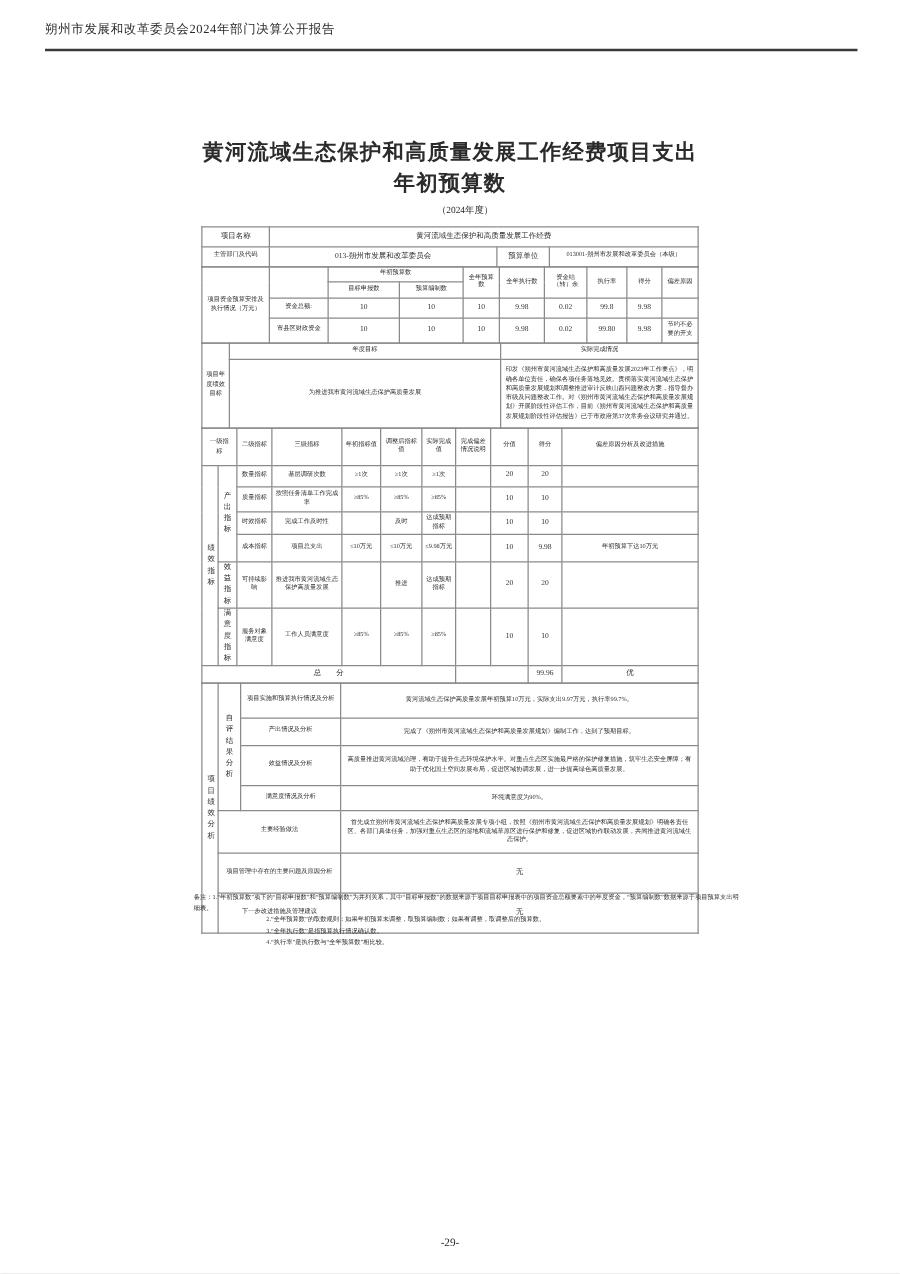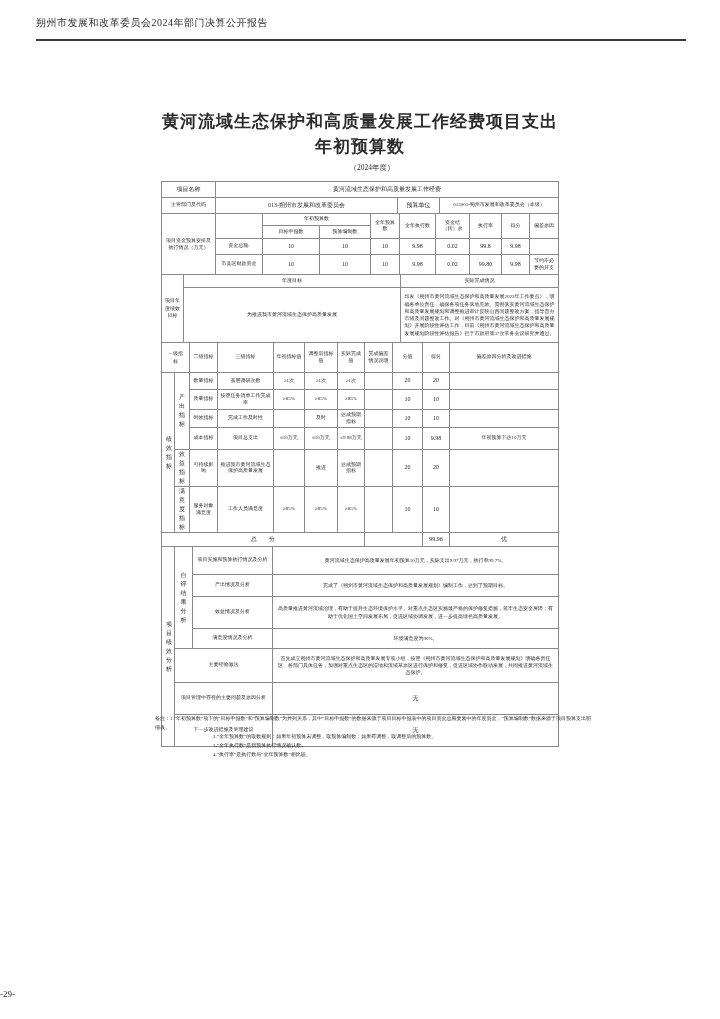--- a/index.html
+++ b/index.html
@@ -17,21 +17,21 @@
         text-align:center;vertical-align:middle;line-height:1.3;color:#2b2b2b;
         overflow:hidden;word-break:break-word;}
   .sm{font-size:5px;}
   .para{font-size:5px;text-align:center;line-height:1.45;padding:2px 3px;}
   .v1{word-break:break-all;padding:0 4px;line-height:1.5;}
   .v2{word-break:break-all;padding:0 3px;line-height:1.5;}
   .lbl2{font-size:5px;line-height:1.4;}
   .notes{position:absolute;left:155px;top:714px;width:440px;font-size:5px;
         line-height:1.8;color:#2b2b2b;}
   .notes .ind{margin-left:58px;}
-  .page-num{position:absolute;left:0;bottom:20px;width:100%;font-size:9px;}
+  .page-num{position:absolute;left:0;bottom:20px;width:100%;text-align:center;font-size:9px;}
 </style>
 </head>
 <body>
 
 <div class="page">
 
   <div class="doc-header">朔州市发展和改革委员会2024年部门决算公开报告</div>
 
   <div class="title">
     <div>黄河流域生态保护和高质量发展工作经费项目支出</div>

